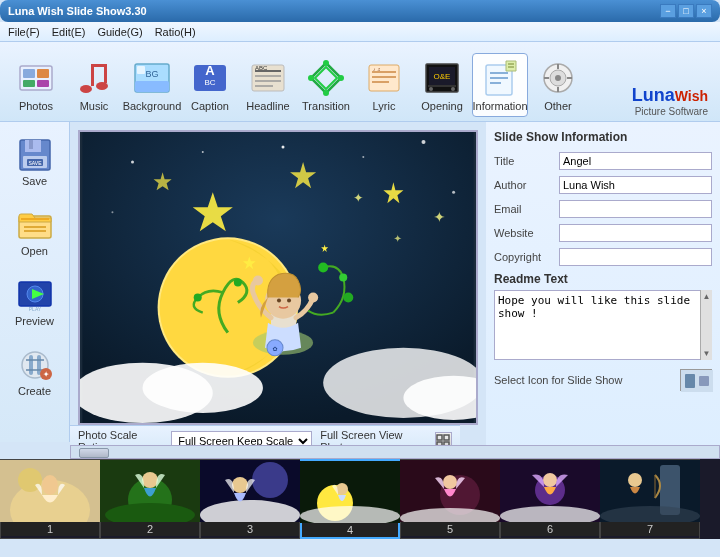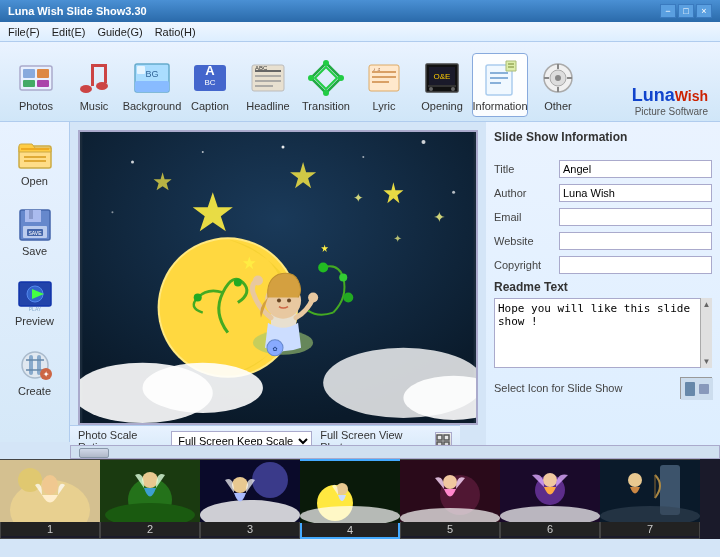--- a/index.html
+++ b/index.html
@@ -7,20 +7,21 @@
 
     
     .title-bar {
       background: linear-gradient(to bottom, #4a90d4, #2a6aaa);
       color: white;
       padding: 4px 8px;
       display: flex;
       align-items: center;
       justify-content: space-between;
       height: 22px;
+      border-radius: 8px;
     }
     .title-bar-title { font-size: 11px; font-weight: bold; }
     .title-bar-controls { display: flex; gap: 2px; }
     .title-bar-btn {
       width: 16px; height: 14px; background: #5a9fe0; border: 1px solid #3a7abf;
       color: white; font-size: 9px; display: flex; align-items: center; justify-content: center;
       cursor: pointer;
     }
 
     
@@ -92,21 +93,21 @@
       overflow: hidden;
       position: relative;
     }
 
     
     .info-panel {
       width: 240px;
       padding: 8px;
       background: linear-gradient(to bottom, #eaf3ff, #ddeeff);
     }
-    .info-panel-title { font-size: 12px; font-weight: bold; color: #333; margin-bottom: 16px; }
+    .info-panel-title { font-size: 12px; font-weight: bold; color: #333; margin-bottom: 8px; }
     .info-row {
       display: flex; align-items: center; margin-bottom: 6px;
     }
     .info-label { width: 65px; font-size: 11px; color: #444; }
     .info-input {
       flex: 1; height: 18px; border: 1px solid #aac; background: white;
       font-size: 11px; padding: 1px 3px;
     }
     .readme-label { font-size: 12px; font-weight: bold; color: #333; margin: 6px 0 4px; }
     .readme-textarea {
@@ -374,41 +375,41 @@
       <span class="logo-wish" style="font-size:14px; font-weight:bold; color:#cc2200;">Wish</span>
     </div>
     <div style="font-size:10px; color:#555;">Picture Software</div>
   </div>
 </div>
 
 <div class="left-sidebar">
   <div class="sidebar-btn">
     <div class="sidebar-icon">
       <svg width="38" height="38" viewBox="0 0 38 38">
-        <rect x="3" y="10" width="32" height="22" rx="2" fill="#ffdd88" stroke="#ccaa44" stroke-width="1.5"></rect>
-        <path d="M3 16 L3 10 Q3 8 5 8 L16 8 L19 12 L35 12 L35 16 Z" fill="#ffcc44" stroke="#ccaa44" stroke-width="1"></path>
-        <rect x="5" y="12" width="28" height="2" fill="#eeaa22"></rect>
-        <rect x="8" y="20" width="22" height="2" fill="#cc8800" opacity="0.6"></rect>
-        <rect x="8" y="24" width="22" height="2" fill="#cc8800" opacity="0.6"></rect>
-      </svg>
-    </div>
-    <span class="sidebar-label">Open</span>
-  </div>
-  <div class="sidebar-btn">
-    <div class="sidebar-icon">
-      <svg width="38" height="38" viewBox="0 0 38 38">
         <rect x="4" y="4" width="30" height="30" rx="2" fill="#6688cc" stroke="#4466aa" stroke-width="1.5"></rect>
         <rect x="9" y="4" width="16" height="12" fill="#aabbee"></rect>
         <rect x="13" y="4" width="4" height="9" fill="#8899cc"></rect>
         <rect x="7" y="20" width="24" height="12" rx="1" fill="#bbccee"></rect>
         <rect x="11" y="23" width="16" height="7" rx="1" fill="#4466aa"></rect>
         <text x="19" y="29" text-anchor="middle" font-size="5" fill="white">SAVE</text>
       </svg>
     </div>
     <span class="sidebar-label">Save</span>
+  </div>
+  <div class="sidebar-btn">
+    <div class="sidebar-icon">
+      <svg width="38" height="38" viewBox="0 0 38 38">
+        <rect x="3" y="10" width="32" height="22" rx="2" fill="#ffdd88" stroke="#ccaa44" stroke-width="1.5"></rect>
+        <path d="M3 16 L3 10 Q3 8 5 8 L16 8 L19 12 L35 12 L35 16 Z" fill="#ffcc44" stroke="#ccaa44" stroke-width="1"></path>
+        <rect x="5" y="12" width="28" height="2" fill="#eeaa22"></rect>
+        <rect x="8" y="20" width="22" height="2" fill="#cc8800" opacity="0.6"></rect>
+        <rect x="8" y="24" width="22" height="2" fill="#cc8800" opacity="0.6"></rect>
+      </svg>
+    </div>
+    <span class="sidebar-label">Open</span>
   </div>
   <div class="sidebar-btn">
     <div class="sidebar-icon">
       <svg width="38" height="38" viewBox="0 0 38 38">
         <rect x="3" y="6" width="32" height="24" rx="2" fill="#2244aa" stroke="#1133aa" stroke-width="1.5"></rect>
         <circle cx="19" cy="18" r="8" fill="#3366cc" stroke="#5588ee" stroke-width="1"></circle>
         <polygon points="16,13 28,18 16,23" fill="#44ff44"></polygon>
         <text x="19" y="35" text-anchor="middle" font-size="5" fill="#88aacc">PLAY</text>
       </svg>
     </div>

